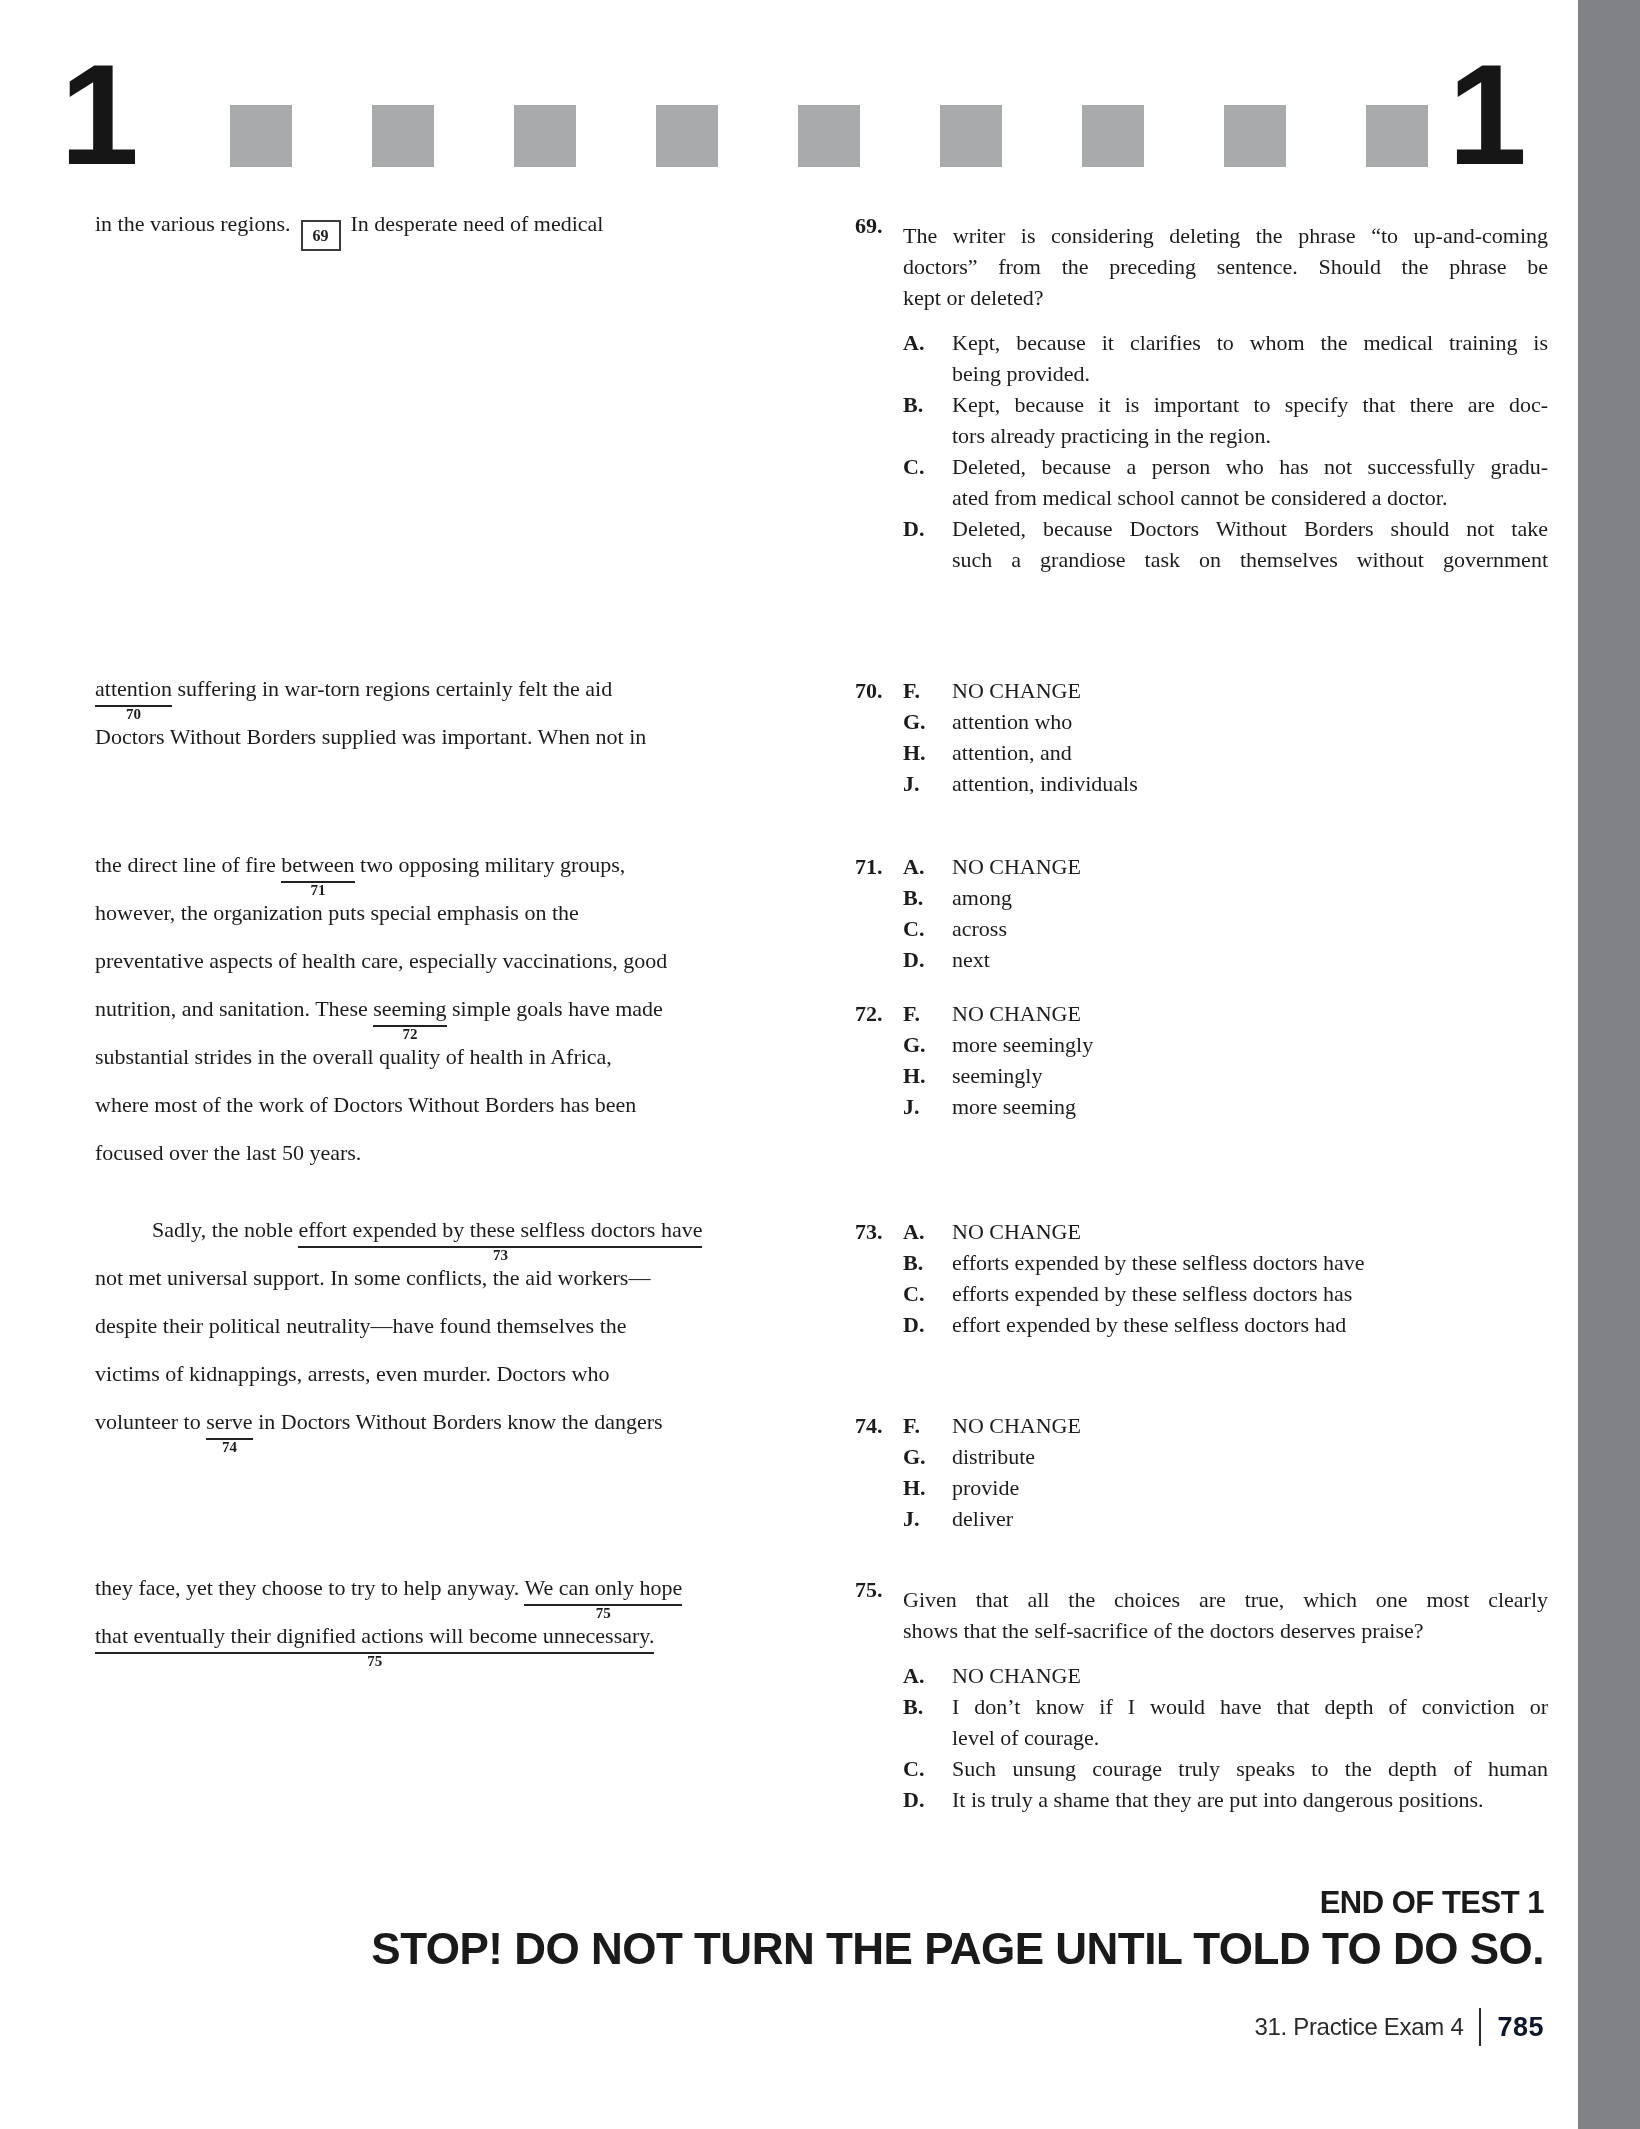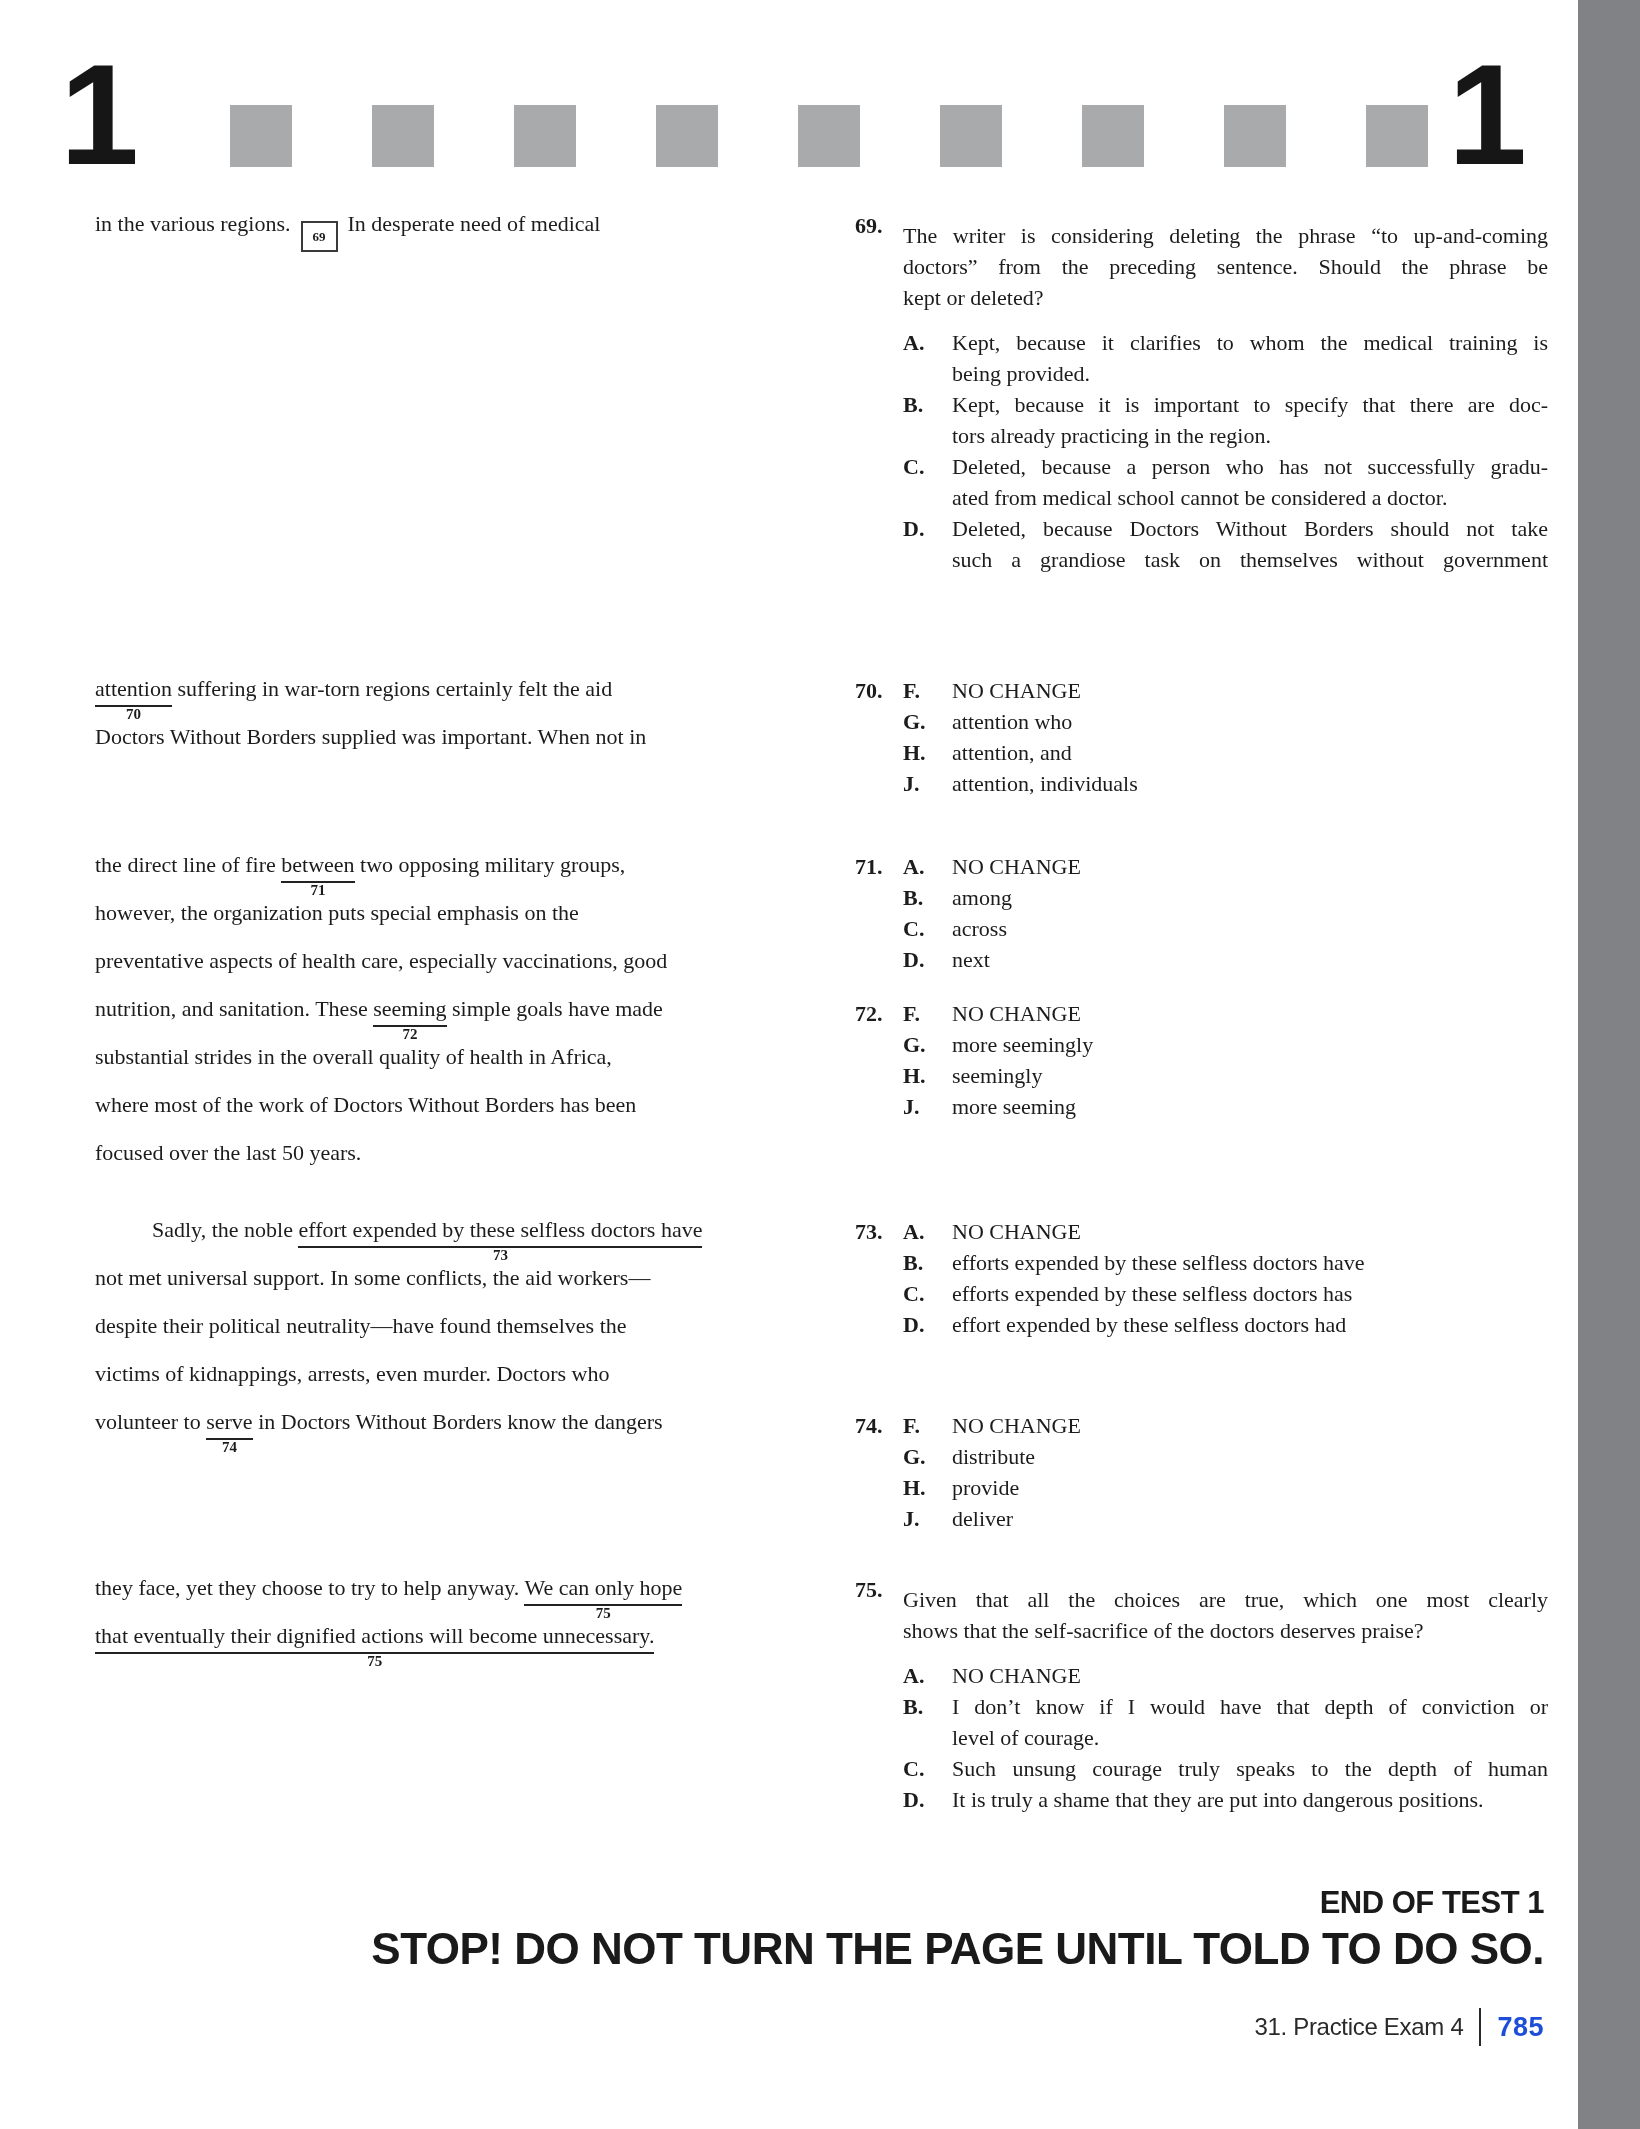--- a/index.html
+++ b/index.html
@@ -15,21 +15,21 @@
   .squares{position:absolute;left:230px;top:105px;width:1198px;height:62px;display:flex;
            justify-content:space-between;}
   .squares .sq{width:62px;height:62px;background:#a9aaac;}
   
   #passage{position:absolute;left:95px;top:0;width:700px;}
   .pl{position:absolute;left:0;white-space:nowrap;font-size:22px;line-height:27px;}
   .pl.indent{padding-left:57px;}
   .u{position:relative;border-bottom:2px solid #222;padding-bottom:4px;}
   .u .n{position:absolute;top:calc(100% + 2px);left:50%;transform:translateX(-50%);
         font-size:15px;font-weight:bold;line-height:15px;border:none;}
-  .qbox{display:inline-block;border:2px solid #3a3a3a;font-size:13px;font-weight:bold;
+  .qbox{display:inline-block;border:2px solid #3a3a3a;font-size:16px;font-weight:bold;
         padding:7px 10px;margin:0 10px;vertical-align:-10px;line-height:13px;}
   
   .q{position:absolute;left:855px;width:695px;font-size:22px;line-height:31px;}
   .qnum{position:absolute;left:0;top:0;font-weight:bold;}
   .qbody{margin-left:48px;}
   .stem{width:645px;margin:10px 0 14px 0;}
   .sl{width:645px;}
   .j{text-align:justify;text-align-last:justify;}
   .choice{display:flex;align-items:flex-start;}
   .chl{flex:none;width:49px;font-weight:bold;}
@@ -39,21 +39,21 @@
   .endline{position:absolute;right:96px;top:1886px;font-family:"Liberation Sans",sans-serif;
            font-weight:bold;font-size:31px;line-height:34px;color:#1a1a1a;white-space:nowrap;
            letter-spacing:-0.5px;}
   .stopline{position:absolute;right:96px;top:1930px;font-family:"Liberation Sans",sans-serif;
             font-weight:bold;font-size:44px;line-height:38px;color:#1a1a1a;white-space:nowrap;
             letter-spacing:-0.5px;}
   .footer{position:absolute;right:96px;top:2008px;display:flex;align-items:center;
           font-family:"Liberation Sans",sans-serif;color:#2a2a2a;}
   .footer .flabel{font-size:24px;letter-spacing:-0.3px;}
   .footer .fdiv{width:2px;height:38px;background:#2a2a2a;margin:0 16px;}
-  .footer .fpage{font-size:27px;font-weight:bold;letter-spacing:0.5px;color:#1d4ed8;}
+  .footer .fpage{font-size:27px;font-weight:bold;letter-spacing:0.5px;color:#0f172a;}
 </style>
 </head>
 <body>
 
 <div id="page">
   <div class="sidebar"></div>
 
   <div class="hnum left">1</div>
   <div class="squares">
     <div class="sq"></div>

